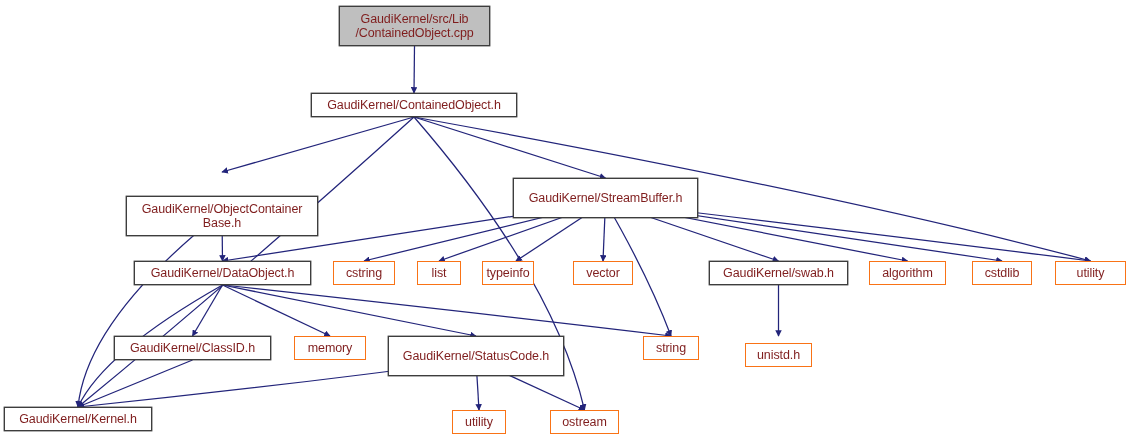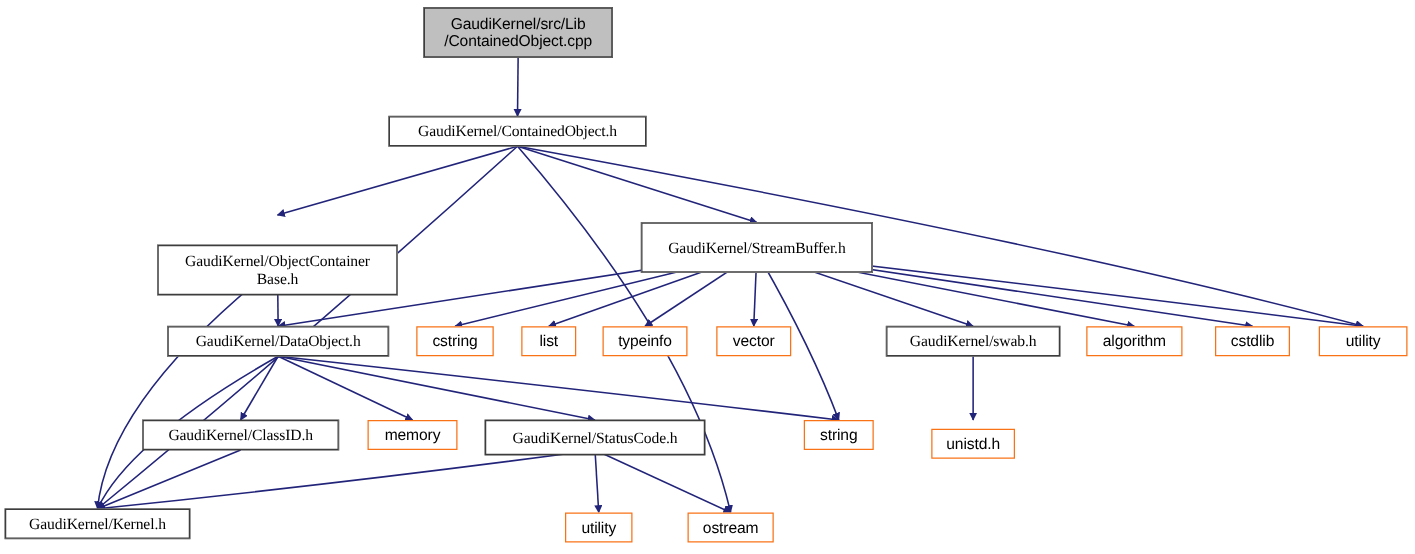--- a/index.html
+++ b/index.html
@@ -13,33 +13,32 @@
     overflow:hidden;
   }
   #edges{position:absolute;left:0;top:0;width:1132px;height:443px;pointer-events:none;}
   .node{
     position:absolute;
     box-sizing:border-box;
     display:flex;
     align-items:center;
     justify-content:center;
     text-align:center;
-    color:#000000;
+    color:#7f1d1d;
     font-size:12.5px;
     line-height:14px;
     letter-spacing:-0.1px;
     white-space:pre-line;
     background:#ffffff;
     z-index:2;
   }
   
   .node.proj{
     border:1.4px solid #3d3d3d;
     box-shadow:0 0 0 0.4px #3d3d3d;
-    font-family:Liberation Serif, serif;
   }
   
   .node.sys{
     border:1px solid #f97316;
   }
   
   .node.root{
     background:#bfbfbf;
     border:1.4px solid #3d3d3d;
     box-shadow:0 0 0 0.4px #3d3d3d;
@@ -89,28 +88,28 @@
   <div id="node-layer">
       <div class="node root" style="left: 339px; top: 6px; width: 151px; height: 40px;">GaudiKernel/src/Lib
 /ContainedObject.cpp</div>
       <div class="node proj" style="left: 311px; top: 93px; width: 206px; height: 24px;">GaudiKernel/ContainedObject.h</div>
       <div class="node proj" style="left: 126px; top: 172px; width: 192px; height: 40px; margin-top: 24px;">GaudiKernel/ObjectContainer
 Base.h</div>
       <div class="node proj" style="left: 513px; top: 178px; width: 185px; height: 40px;">GaudiKernel/StreamBuffer.h</div>
       <div class="node proj" style="left: 134px; top: 261px; width: 177px; height: 24px;">GaudiKernel/DataObject.h</div>
       <div class="node sys" style="left: 333px; top: 261px; width: 62px; height: 24px;">cstring</div>
       <div class="node sys" style="left: 417px; top: 261px; width: 44px; height: 24px;">list</div>
-      <div class="node sys" style="left: 482px; top: 261px; width: 68px; height: 24px;">typeinfo</div>
+      <div class="node sys" style="left: 482px; top: 261px; width: 52px; height: 24px;">typeinfo</div>
       <div class="node sys" style="left: 573px; top: 261px; width: 60px; height: 24px;">vector</div>
       <div class="node proj" style="left: 709px; top: 261px; width: 139px; height: 24px;">GaudiKernel/swab.h</div>
       <div class="node sys" style="left: 869px; top: 261px; width: 77px; height: 24px;">algorithm</div>
       <div class="node sys" style="left: 972px; top: 261px; width: 60px; height: 24px;">cstdlib</div>
       <div class="node sys" style="left: 1055px; top: 261px; width: 71px; height: 24px;">utility</div>
       <div class="node proj" style="left: 114px; top: 336px; width: 157px; height: 24px;">GaudiKernel/ClassID.h</div>
       <div class="node sys" style="left: 294px; top: 336px; width: 72px; height: 24px;">memory</div>
-      <div class="node proj" style="left: 388px; top: 336px; width: 176px; height: 28px;">GaudiKernel/StatusCode.h</div>
+      <div class="node proj" style="left: 388px; top: 336px; width: 176px; height: 40px;">GaudiKernel/StatusCode.h</div>
       <div class="node sys" style="left: 643px; top: 336px; width: 56px; height: 24px;">string</div>
       <div class="node sys" style="left: 745px; top: 343px; width: 67px; height: 24px;">unistd.h</div>
       <div class="node proj" style="left: 4px; top: 407px; width: 148px; height: 24px;">GaudiKernel/Kernel.h</div>
       <div class="node sys" style="left: 452px; top: 410px; width: 54px; height: 24px;">utility</div>
       <div class="node sys" style="left: 550px; top: 410px; width: 69px; height: 24px;">ostream</div>
     </div>
 </div>
 
 </body></html>

